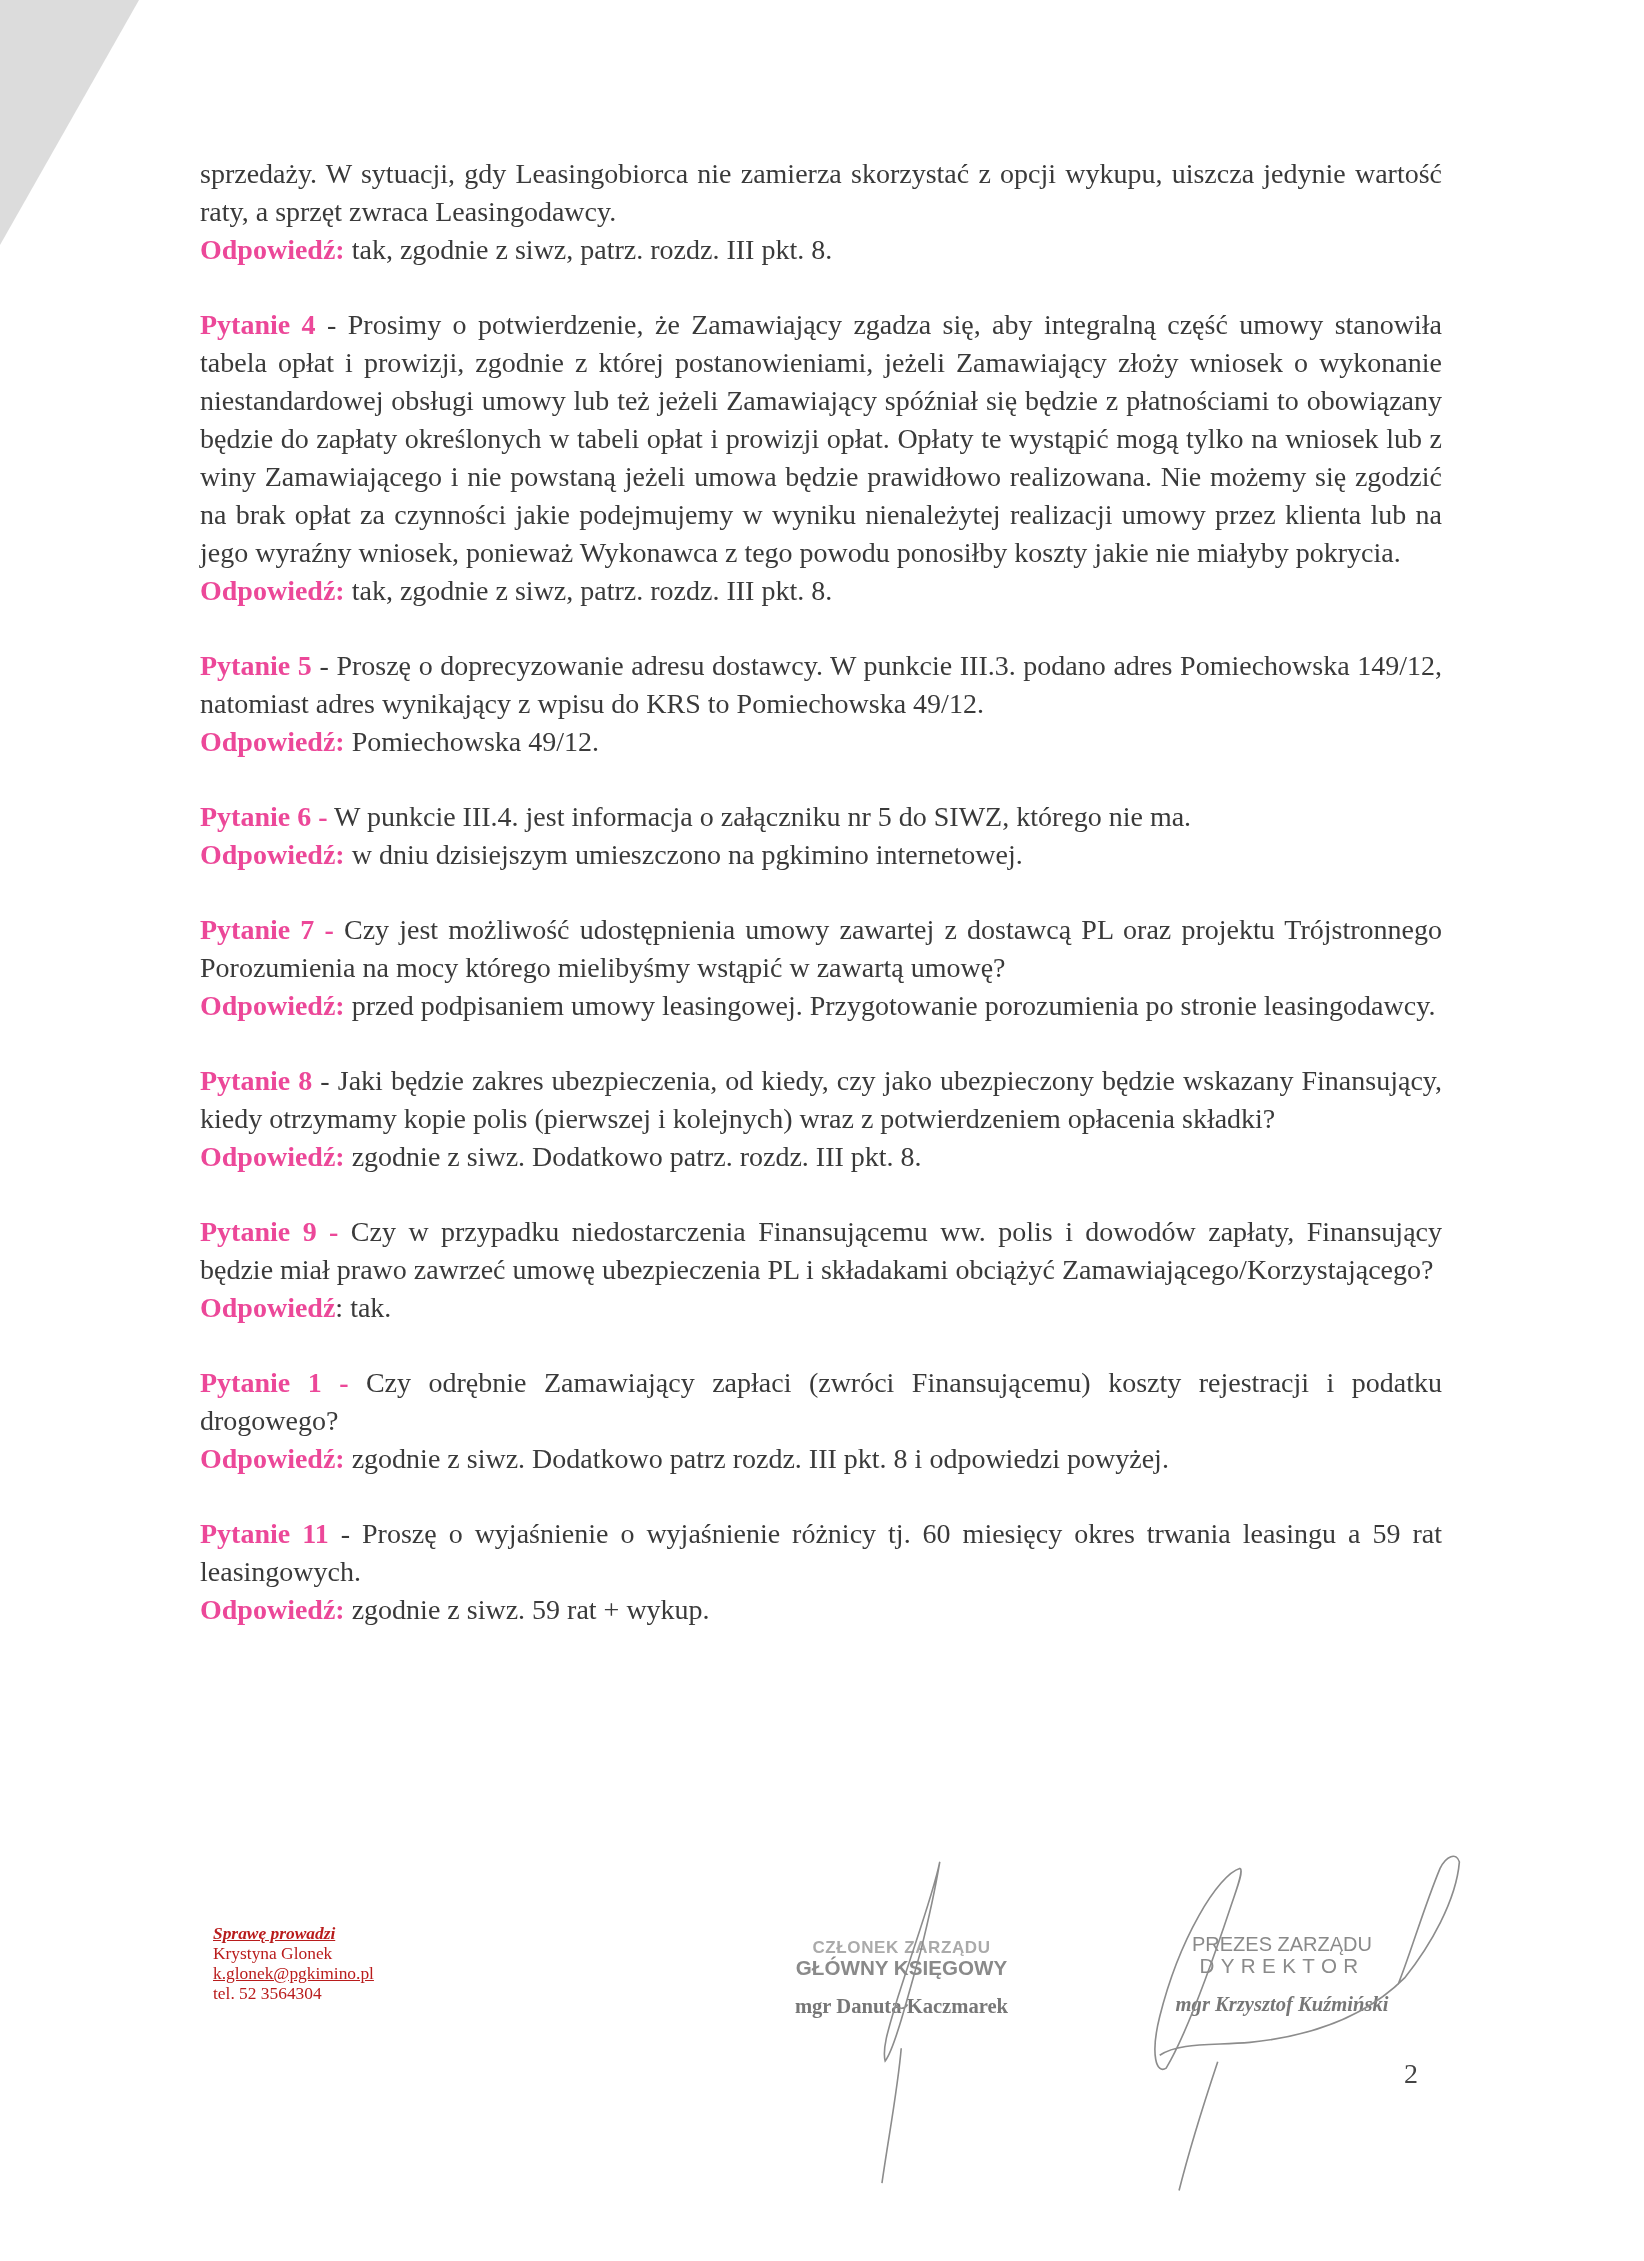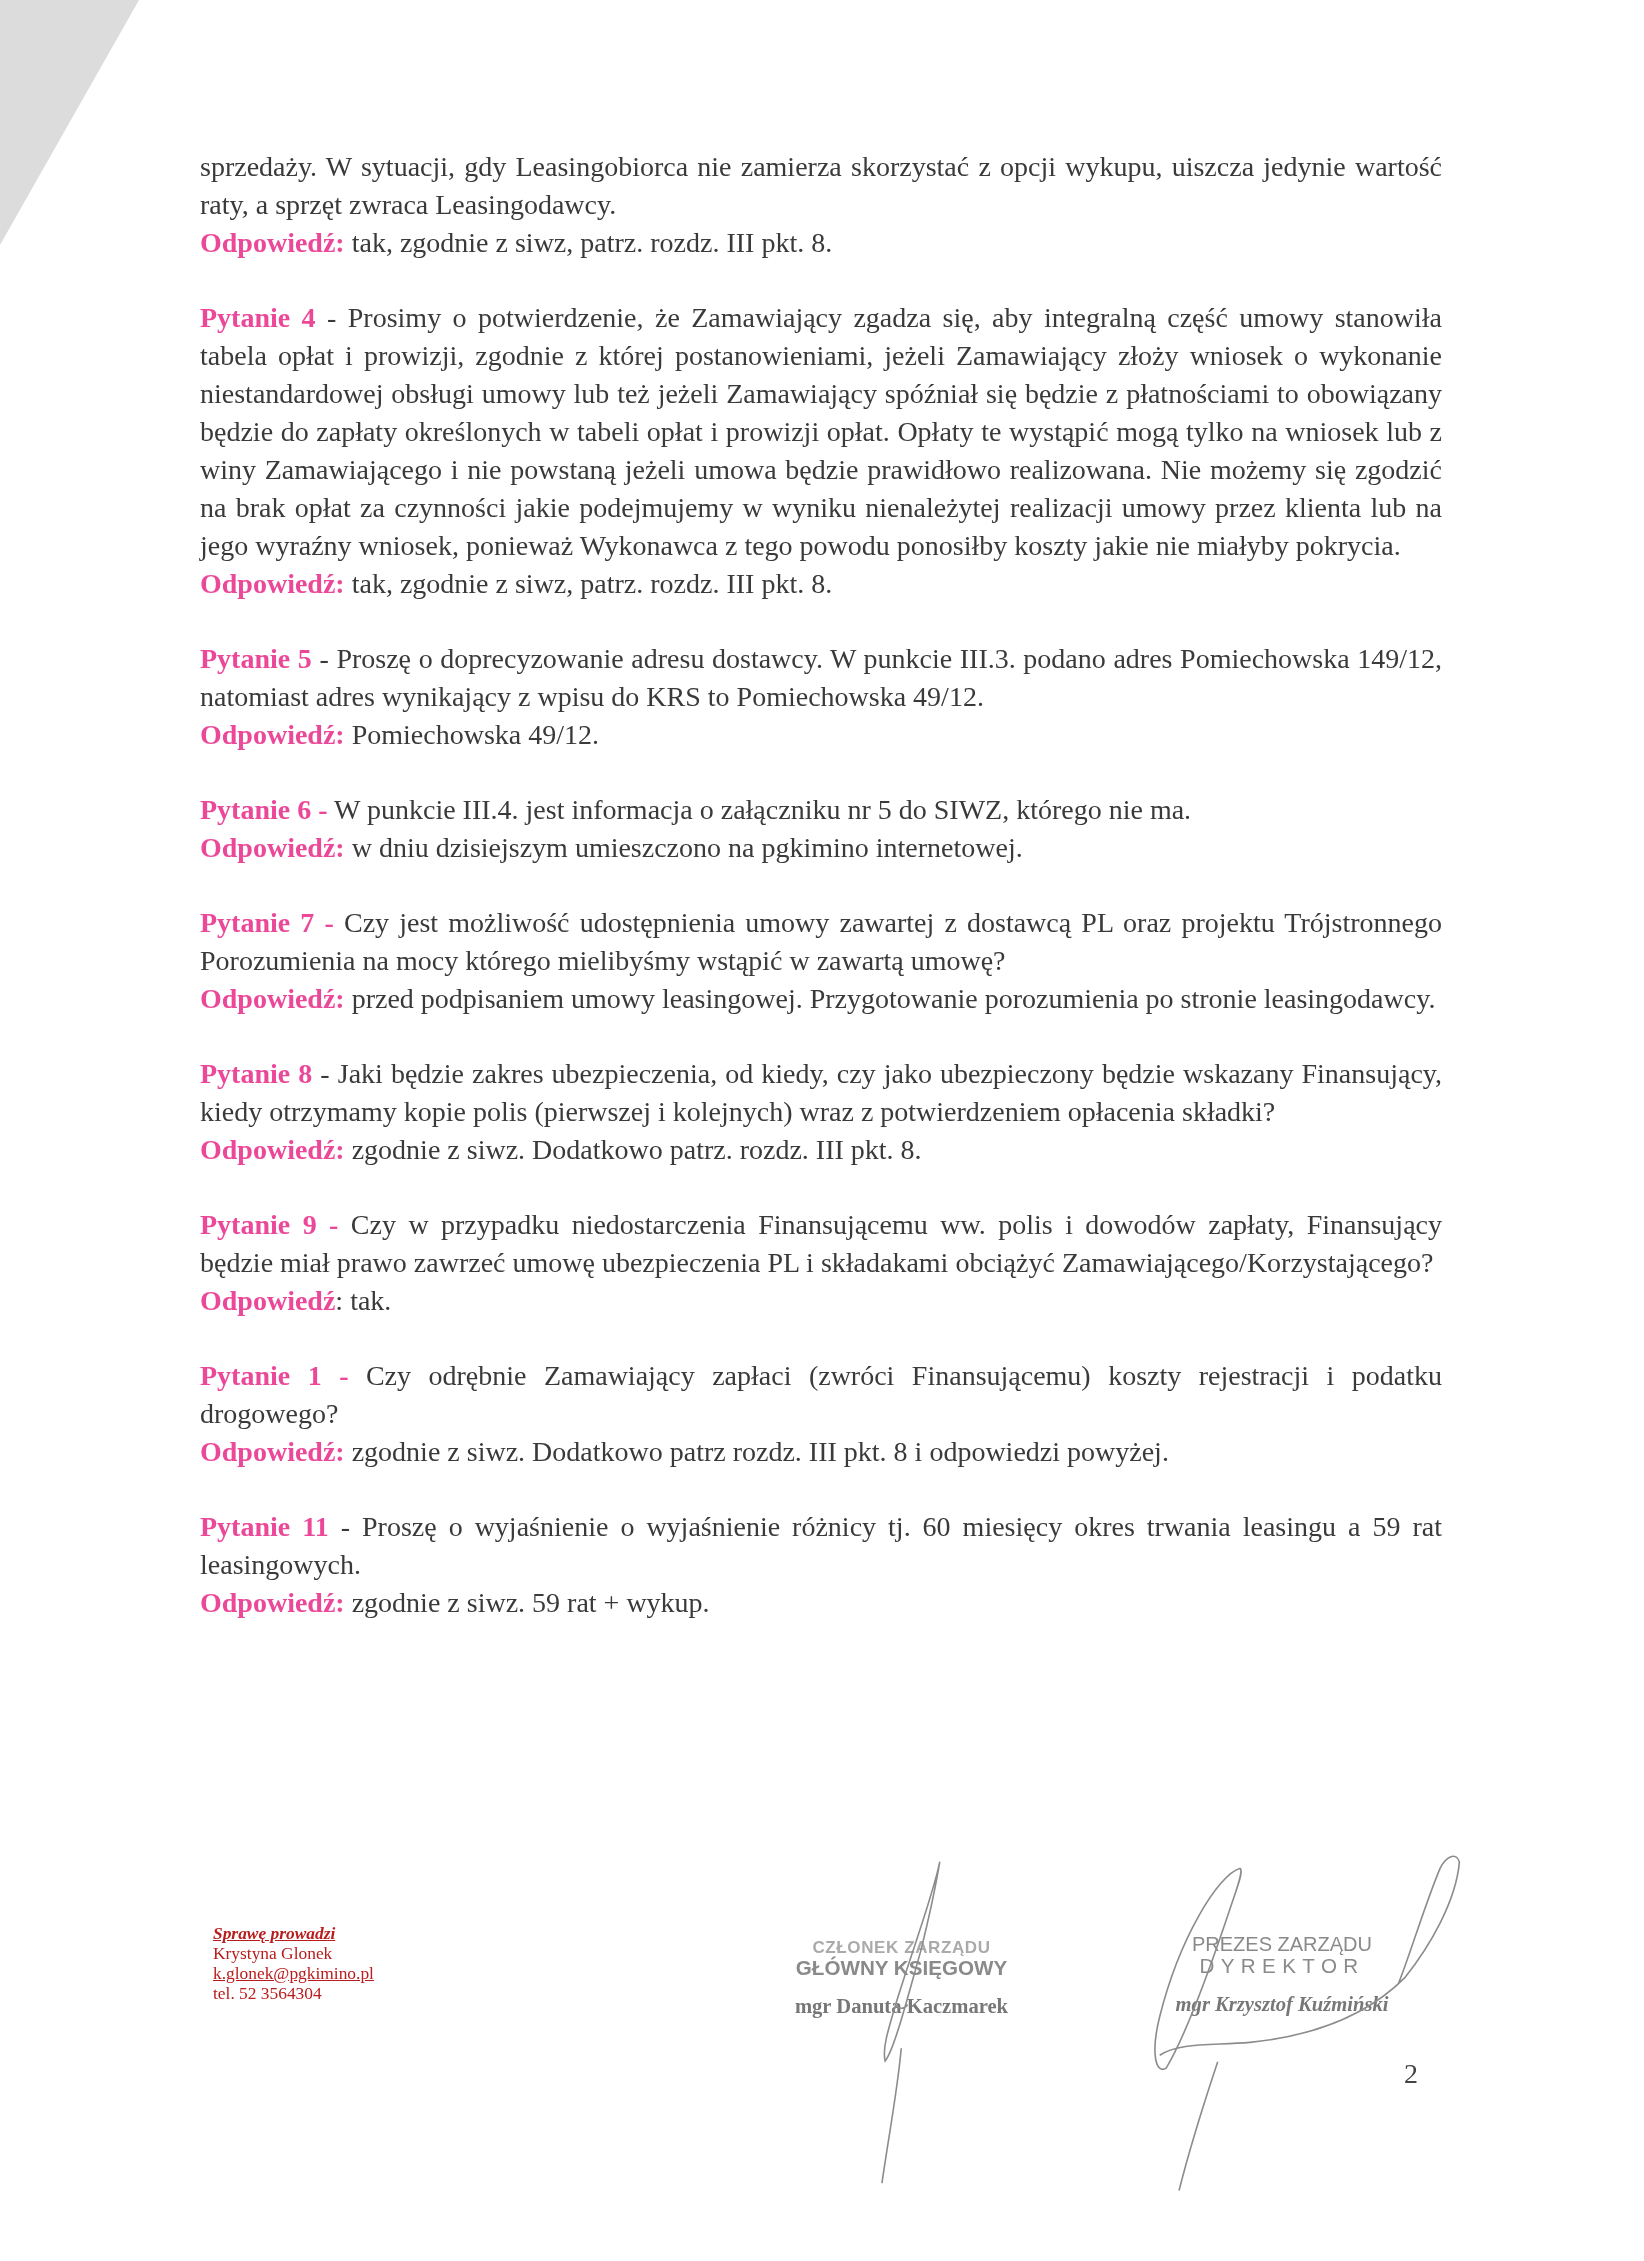--- a/index.html
+++ b/index.html
@@ -6,21 +6,21 @@
   body {
     width: 1644px; height: 2261px; background: #ffffff; position: relative; overflow: hidden;
     font-family: "Liberation Serif", "DejaVu Serif", serif; color: #3a3a3a;
   }
   .fold {
     position: absolute; left: 0; top: 0; width: 0; height: 0;
     border-top: 245px solid #d6d6d6; border-right: 139px solid transparent;
     opacity: 0.85;
   }
   .page {
-    position: absolute; left: 200px; top: 148px; width: 1242px;
+    position: absolute; left: 200px; top: 155px; width: 1242px;
     font-size: 28px; line-height: 38px;
   }
   .block { margin: 0 0 37px 0; }
   .para { text-align: justify; text-align-last: left; margin: 0; }
   .b { font-weight: bold; color: #ec4899; }
   .closing { text-align: center; margin: 0; padding-left: 26px; }
   .footer-left {
     position: absolute; left: 213px; top: 1923px; font-size: 17.4px; line-height: 20px; color: #b91c1c;
   }
   .footer-left .title { font-style: italic; font-weight: bold; text-decoration: underline; }

